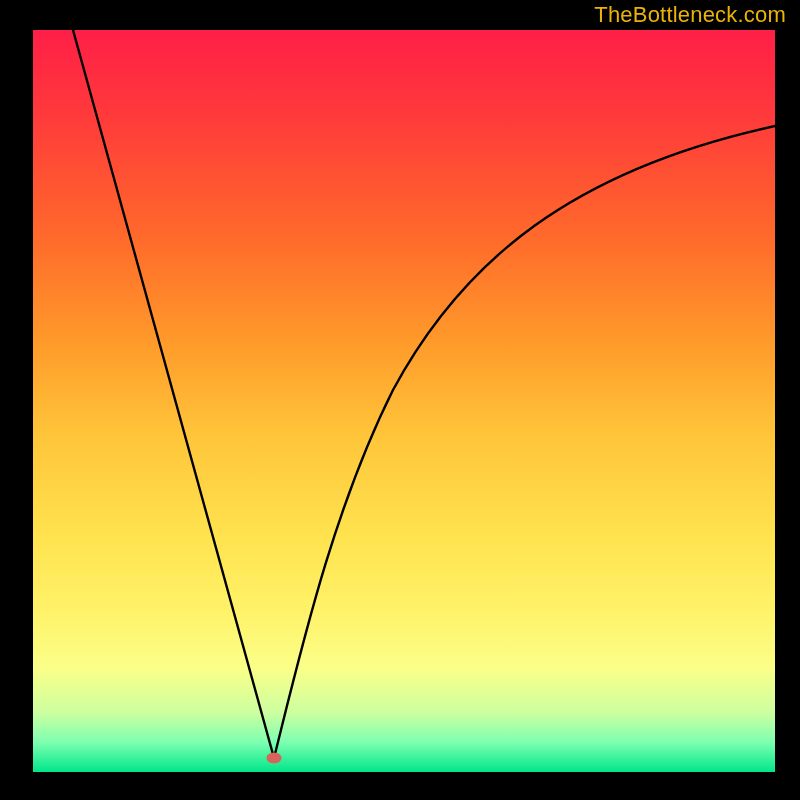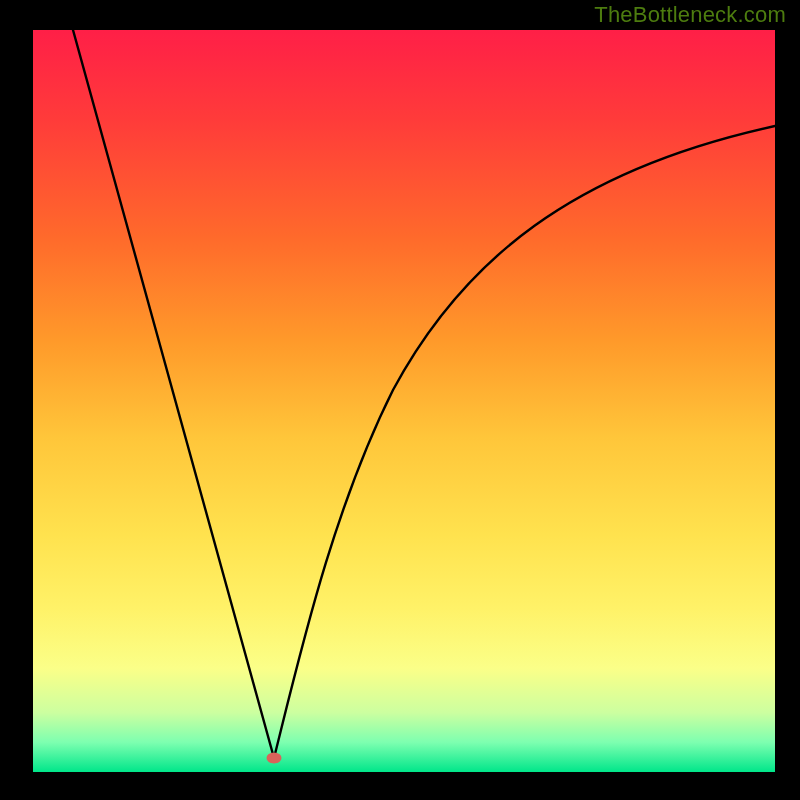--- a/index.html
+++ b/index.html
@@ -47,14 +47,14 @@
 
   <div class="plot" id="plot" style="left: 33px; top: 30px; width: 742px; height: 742px;">
     <div class="gradient-fill" id="grad" style="background: linear-gradient(rgb(255, 31, 71) 0%, rgb(255, 59, 58) 12%, rgb(255, 106, 43) 28%, rgb(255, 154, 42) 42%, rgb(255, 198, 58) 55%, rgb(255, 226, 78) 68%, rgb(255, 242, 104) 78%, rgb(251, 255, 136) 86%, rgb(204, 255, 160) 92%, rgb(125, 255, 176) 96%, rgb(0, 230, 138) 100%);"></div>
     <svg class="curve-svg" id="curve" preserveAspectRatio="none" viewBox="0 0 742 742">
       <path id="path-left" fill="none" stroke="#000000" stroke-width="2.4" stroke-linecap="round" d="M 40 0 L 241 728"></path>
       <path id="path-right" fill="none" stroke="#000000" stroke-width="2.4" stroke-linecap="round" d="M 241 728 C 268 620, 300 480, 360 360 C 430 230, 540 140, 742 96"></path>
     </svg>
     <div class="marker" id="marker" style="left: 241.15px; top: 727.902px; width: 15px; height: 11px; background: rgb(217, 99, 90);"></div>
   </div>
 
-  <div class="watermark" id="wm" style="color: #4d7c0f; font-size: 22px; right: 14px; top: 2px;">TheBottleneck.com</div>
+  <div class="watermark" id="wm" style="color: #eab308; font-size: 22px; right: 14px; top: 2px;">TheBottleneck.com</div>
 </div>
 
 </body></html>

